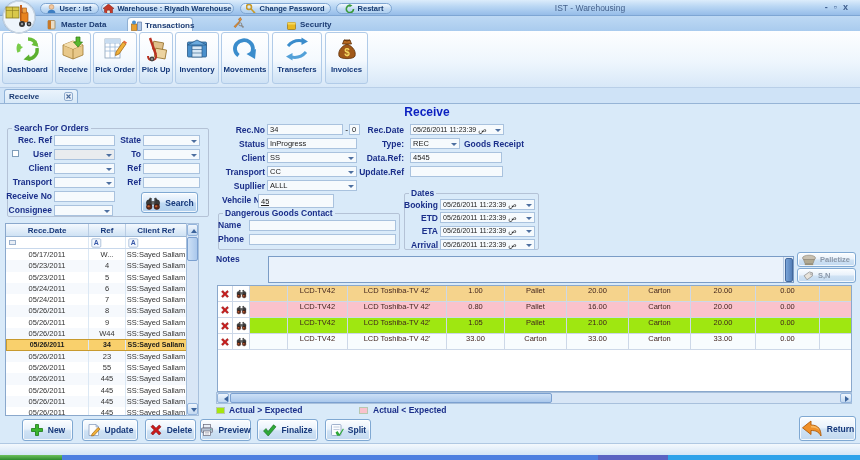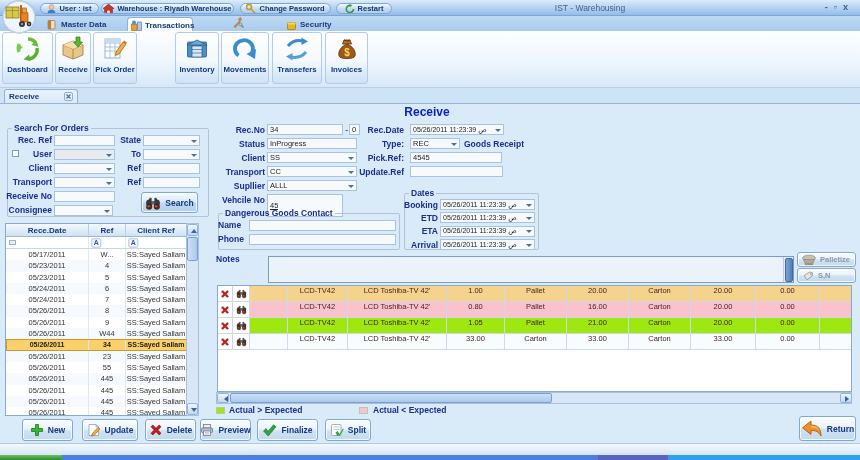--- a/index.html
+++ b/index.html
@@ -276,20 +276,33 @@
 <line x1="3" y1="15" x2="18" y2="15" stroke="#9ab8d8" stroke-width="0.8"></line>
 <line x1="8" y1="3" x2="8" y2="22" stroke="#9ab8d8" stroke-width="0.8"></line>
 <line x1="13" y1="3" x2="13" y2="22" stroke="#9ab8d8" stroke-width="0.8"></line>
 <rect x="3" y="3" width="15" height="4" fill="#c8dcf0"></rect>
 <path d="M14 16 L21 6 L24 8 L17 18 L13.5 19.5 Z" fill="#f0b038" stroke="#a06818" stroke-width="0.8"></path>
 <path d="M21 6 L24 8 L25 6.5 L22 4.5 Z" fill="#e86838"></path>
 </svg>
       </span>
       <span class="tblabel">Pick Order</span>
     </div>
+  <div class="tbtn" style="left:139px;top:1px;width:34px;height:52px;">
+      <span class="tbicon">
+        <svg width="26" height="26" viewBox="0 0 26 26">
+<rect x="10" y="6" width="10" height="8" fill="#dfc08a" stroke="#96702a" stroke-width="0.8" transform="rotate(10 15 10)"></rect>
+<rect x="12" y="13" width="11" height="9" fill="#ecd3a0" stroke="#96702a" stroke-width="0.8" transform="rotate(10 17 17)"></rect>
+<line x1="7" y1="2" x2="13" y2="19" stroke="#b83020" stroke-width="2.4"></line>
+<path d="M13 19 Q14 24 9 24 Q5 24 5 20" fill="none" stroke="#b83020" stroke-width="2"></path>
+<circle cx="9" cy="23" r="2.4" fill="#444"></circle>
+          <circle cx="9" cy="23" r="0.9" fill="#aaa"></circle>
+</svg>
+      </span>
+      <span class="tblabel">Pick Up</span>
+    </div>
   <div class="tbtn" style="left:175px;top:1px;width:44px;height:52px;">
       <span class="tbicon">
         <svg width="26" height="26" viewBox="0 0 26 26">
 <rect x="3.5" y="6" width="19" height="15" rx="1" fill="#4a90cc" stroke="#2a5a88" stroke-width="0.8"></rect>
 <path d="M3.5 9 L13 4 L22.5 9 Z" fill="#6aaade" stroke="#2a5a88" stroke-width="0.8"></path>
 <rect x="8" y="10" width="10" height="11" fill="#d8e8f6" stroke="#2a5a88" stroke-width="0.7"></rect>
 <line x1="8" y1="13.5" x2="18" y2="13.5" stroke="#2a5a88" stroke-width="0.6"></line>
 <line x1="8" y1="17" x2="18" y2="17" stroke="#2a5a88" stroke-width="0.6"></line>
 </svg>
       </span>
@@ -523,40 +536,40 @@
 <div class="fbox" style="left:410px;top:34px;width:50px;height:11px;">
       <span class="fboxtext">REC</span>
       <span class="carrow"></span>
     </div>
 <div class="flabel leftal" style="left:464px;top:36px;width:70px;">Goods Receipt</div>
 <div class="flabel" style="left:215px;top:50px;width:50px;">Client</div>
 <div class="fbox" style="left:267px;top:48px;width:90px;height:11px;">
       <span class="fboxtext">SS</span>
       <span class="carrow"></span>
     </div>
-<div class="flabel" style="left:354px;top:50px;width:50px;">Pick.Ref:</div>
+<div class="flabel" style="left:354px;top:50px;width:50px;">Data.Ref:</div>
 <div class="fbox" style="left:410px;top:48px;width:92px;height:11px;">
       <span class="fboxtext">4545</span>
     </div>
 <div class="flabel" style="left:215px;top:64px;width:50px;">Transport</div>
 <div class="fbox" style="left:267px;top:62px;width:90px;height:11px;">
       <span class="fboxtext">CC</span>
       <span class="carrow"></span>
     </div>
 <div class="flabel" style="left:354px;top:64px;width:50px;">Update.Ref</div>
 <div class="fbox" style="left:410px;top:62px;width:93px;height:11px;">
       <span class="fboxtext"></span>
     </div>
 <div class="flabel" style="left:215px;top:78px;width:50px;">Supllier</div>
 <div class="fbox" style="left:267px;top:76px;width:90px;height:11px;">
       <span class="fboxtext">ALLL</span>
       <span class="carrow"></span>
     </div>
 <div class="flabel" style="left:213px;top:92px;width:52px;">Vehcile No</div>
-<div class="fbox" style="left:267px;top:90px;width:76px;height:23px;text-decoration:underline;">
+<div class="fbox" style="left:258px;top:90px;width:76px;height:14px;text-decoration:underline;">
       <span class="fboxtext">45</span>
     </div>
 <fieldset class="group" style="left:218px;top:104px;width:182px;height:42px;">
       <legend class="glegend">Dangerous Goods Contact</legend>
     </fieldset>
 <div class="flabel leftal" style="left:218px;top:117px;width:28px;">Name</div>
 <div class="fbox" style="left:249px;top:116px;width:147px;height:11px;">
       <span class="fboxtext"></span>
     </div>
 <div class="flabel leftal" style="left:218px;top:131px;width:30px;">Phone</div>

